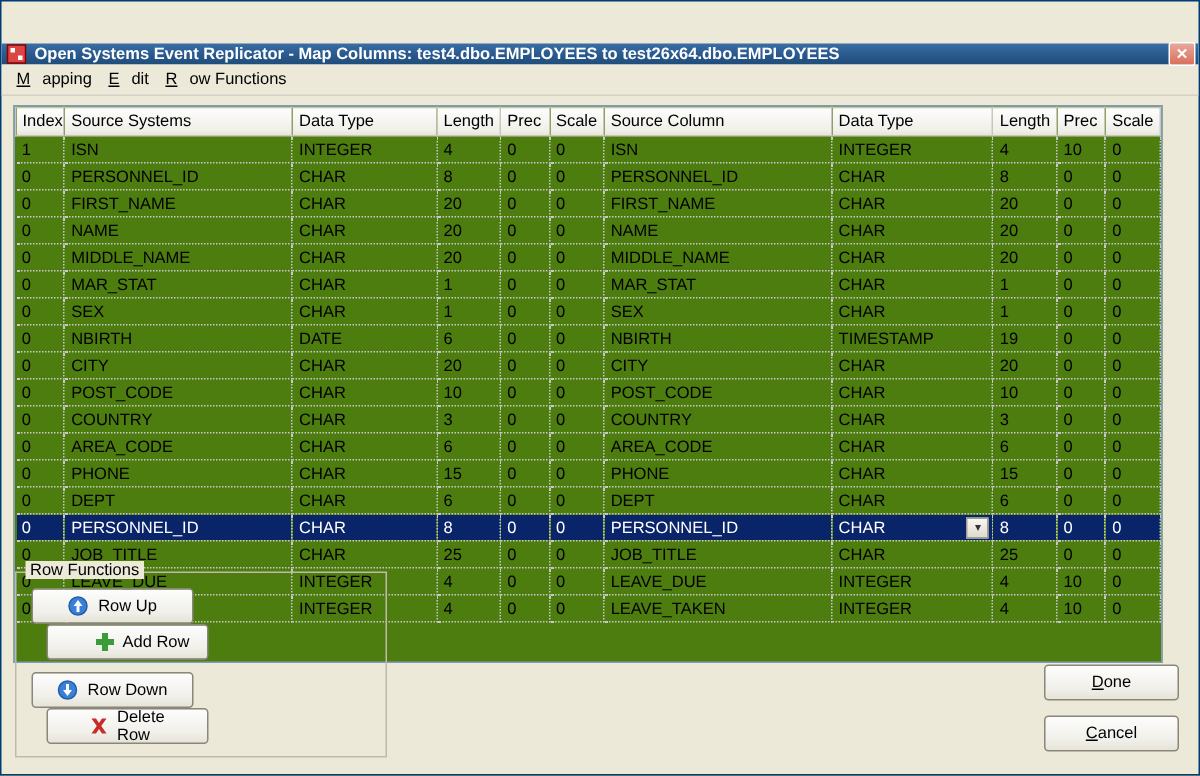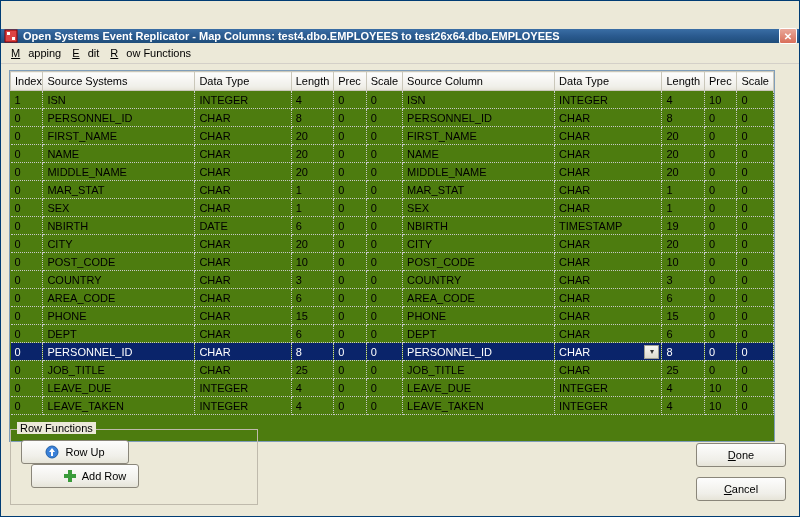--- a/index.html
+++ b/index.html
@@ -460,18 +460,37 @@
     <span class="btn">
       <span class="icon">
           <svg width="12" height="12" viewBox="0 0 12 12">
             <rect x="4" y="0" width="4" height="12" fill="#3a9b3a"></rect>
             <rect x="0" y="4" width="12" height="4" fill="#3a9b3a"></rect>
           </svg>
         </span>
       <span>Add Row</span>
     </span>
   </div>
+  <div>
+    <span class="btn">
+      <span class="icon">
+          <svg width="14" height="14" viewBox="0 0 14 14">
+            <circle cx="7" cy="7" r="6" fill="#3a80d8" stroke="#2060a8"></circle>
+            <path d="M7 11 L4 7 L6 7 L6 3 L8 3 L8 7 L10 7 Z" fill="#fff"></path>
+          </svg>
+        </span>
+      <span>Row Down</span>
+    </span>
+    <span class="btn">
+      <span class="icon">
+          <svg width="12" height="12" viewBox="0 0 12 12">
+            <path d="M1 1 L4 1 L6 4 L8 1 L11 1 L7.5 6 L11 11 L8 11 L6 8 L4 11 L1 11 L4.5 6 Z" fill="#c92a2a"></path>
+          </svg>
+        </span>
+      <span>Delete Row</span>
+    </span>
+  </div>
 </div>
 
 <div class="right-buttons">
   <span class="btn"><span class="ul-letter">D</span>one</span>
   <span class="btn"><span class="ul-letter">C</span>ancel</span>
 </div>
 
 </body></html>

